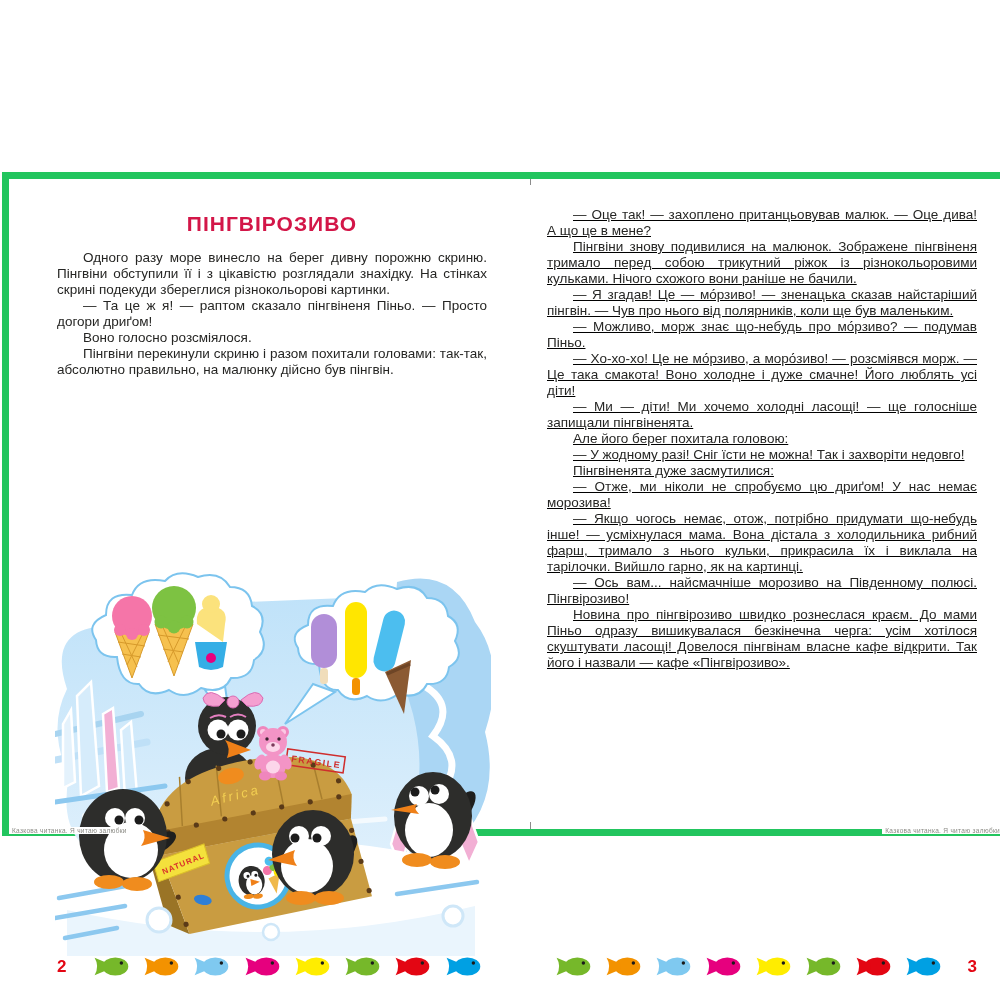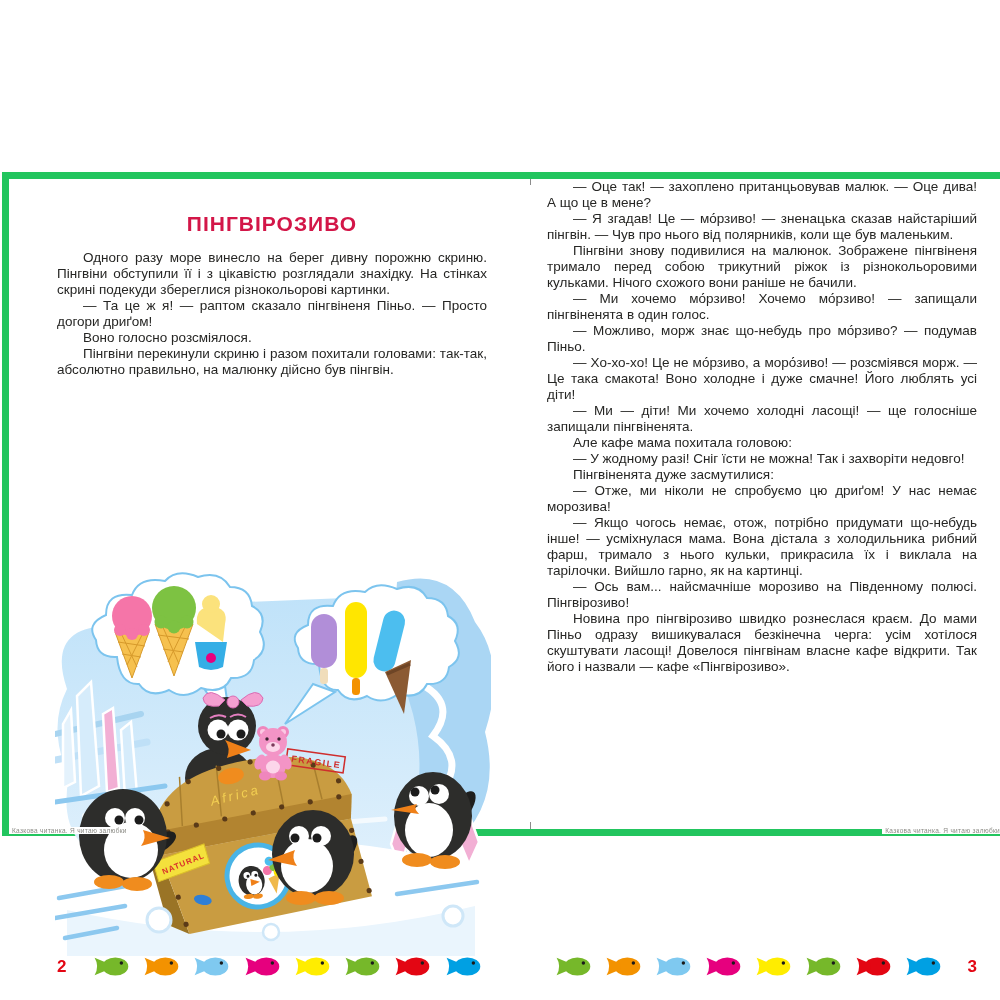--- a/index.html
+++ b/index.html
@@ -6,21 +6,21 @@
   body{width:1000px;height:1000px;position:relative;font-family:"Liberation Sans",sans-serif;}
   .page-scan{position:absolute;left:2px;top:172px;width:994px;height:650px;border:7px solid #22c55e;background:#fff;}
   .gutter-mark{position:absolute;left:521px;width:1px;background:#8c8c8c;}
   .gutter-top{top:0;height:6px;}
   .gutter-bottom{bottom:0;height:7px;}
   .col{position:absolute;width:430px;}
   .col-left{left:48px;top:0;}
   .col-right{left:538px;top:0;}
   h1.story-title{margin:33px 0 14px 0;text-align:center;font-size:21px;font-weight:bold;letter-spacing:1px;color:#d31648;}
   .bodytext p{margin:0;text-align:justify;text-indent:26px;font-size:13.5px;line-height:16px;color:#262624;}
-  .col-right .bodytext{}
+  .col-right .bodytext{margin-top:28px;text-decoration:underline;}
   .illustration{position:absolute;left:46px;top:385px;width:436px;height:392px;}
   .fish-row{position:absolute;top:774px;height:26px;display:flex;align-items:center;}
   .fish-row-left{left:48px;width:432px;}
   .fish-row-right{left:538px;width:430px;}
   .pagenum{font-size:17px;font-weight:bold;color:#e30613;line-height:1;}
   .fishes{display:flex;gap:5px;flex:1;justify-content:space-evenly;align-items:center;}
   .fish-row-left .fishes{margin-left:18px;}
   .fish-row-right .fishes{margin-right:18px;}
   .fish{width:38px;height:23px;display:block;}
   .footer-note{position:absolute;bottom:-5px;font-size:6.5px;color:#8a8a84;background:#fff;padding:0 3px;white-space:nowrap;letter-spacing:0.3px;}
@@ -275,27 +275,26 @@
     </g>
 
     <circle cx="104" cy="356" r="12" fill="#ffffff" stroke="#cfe7f8" stroke-width="3"></circle>
     <circle cx="398" cy="352" r="10" fill="#ffffff" stroke="#cfe7f8" stroke-width="3"></circle>
     <circle cx="216" cy="368" r="8" fill="#ffffff" stroke="#cfe7f8" stroke-width="2.5"></circle>
   </svg>
 
   <div class="col col-right">
     <div class="bodytext">
       <p>— Оце так! — захоплено пританцьовував малюк. — Оце дива! А що це в мене?</p>
+      <p>Пінгвіни знову подивилися на малюнок. Зображене пінгвіненя тримало перед собою трикутний ріжок із різнокольоровими кульками. Нічого схожого вони раніше не бачили.</p>
       <p>— Я згадав! Це — мо́рзиво! — зненацька сказав найстаріший пінгвін. — Чув про нього від полярників, коли ще був маленьким.</p>
-      <p>Пінгвіни знову подивилися на малюнок. Зображене пінгвіненя тримало перед собою трикутний ріжок із різнокольоровими кульками. Нічого схожого вони раніше не бачили.</p>
-      <p>— Ми хочемо мо́рзиво! Хочемо мо́рзиво! — запищали пінгвіненята в один голос.</p>
       <p>— Можливо, морж знає що-небудь про мо́рзиво? — подумав Піньо.</p>
       <p>— Хо-хо-хо! Це не мо́рзиво, а моро́зиво! — розсміявся морж. — Це така смакота! Воно холодне і дуже смачне! Його люблять усі діти!</p>
       <p>— Ми — діти! Ми хочемо холодні ласощі! — ще голосніше запищали пінгвіненята.</p>
-      <p>Але кафе мама похитала головою:</p>
+      <p>Але його берег похитала головою:</p>
       <p>— У жодному разі! Сніг їсти не можна! Так і захворіти недовго!</p>
       <p>Пінгвіненята дуже засмутилися:</p>
       <p>— Отже, ми ніколи не спробуємо цю дриґом! У нас немає морозива!</p>
       <p>— Якщо чогось немає, отож, потрібно придумати що-небудь інше! — усміхнулася мама. Вона дістала з холодильника рибний фарш, тримало з нього кульки, прикрасила їх і виклала на тарілочки. Вийшло гарно, як на картинці.</p>
       <p>— Ось вам... найсмачніше морозиво на Південному полюсі. Пінгвірозиво!</p>
       <p>Новина про пінгвірозиво швидко рознеслася краєм. До мами Піньо одразу вишикувалася безкінечна черга: усім хотілося скуштувати ласощі! Довелося пінгвінам власне кафе відкрити. Так його і назвали — кафе «Пінгвірозиво».</p>
     </div>
   </div>
 
   <div class="fish-row fish-row-left">

